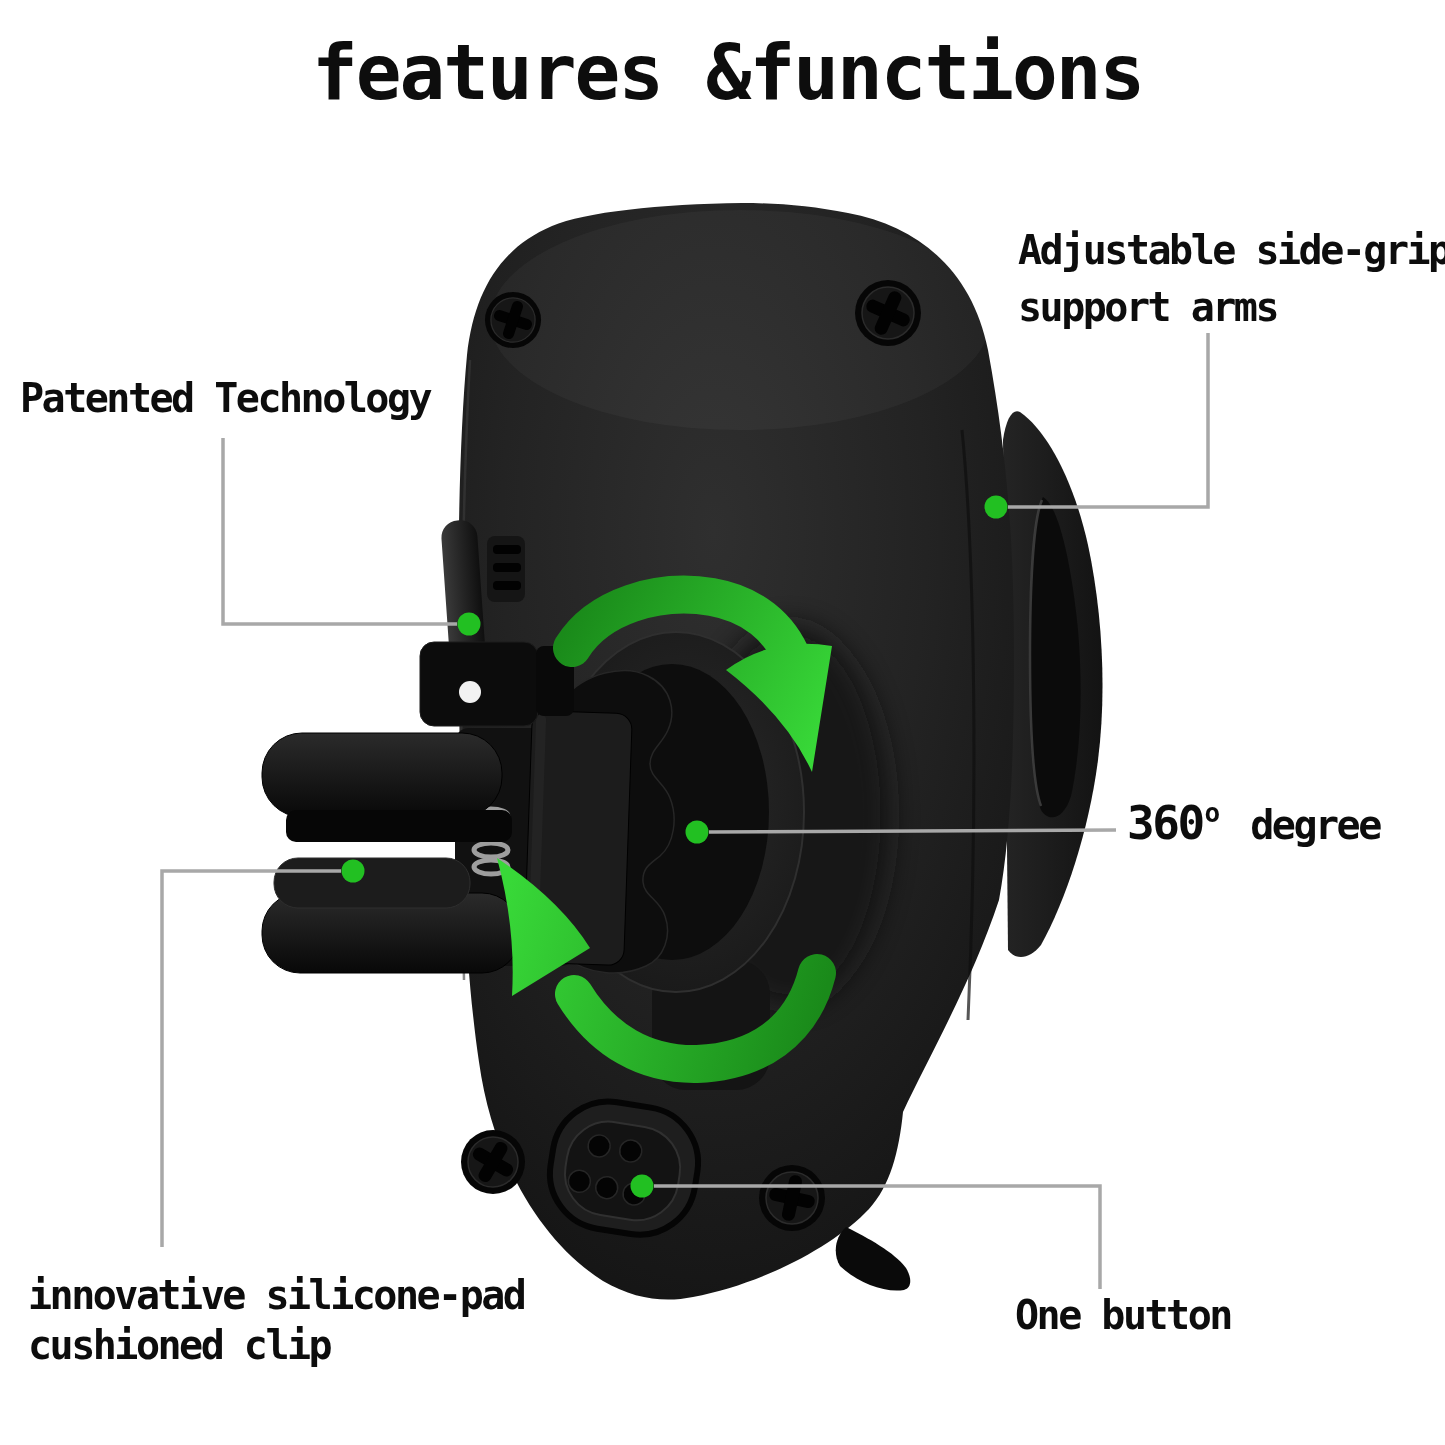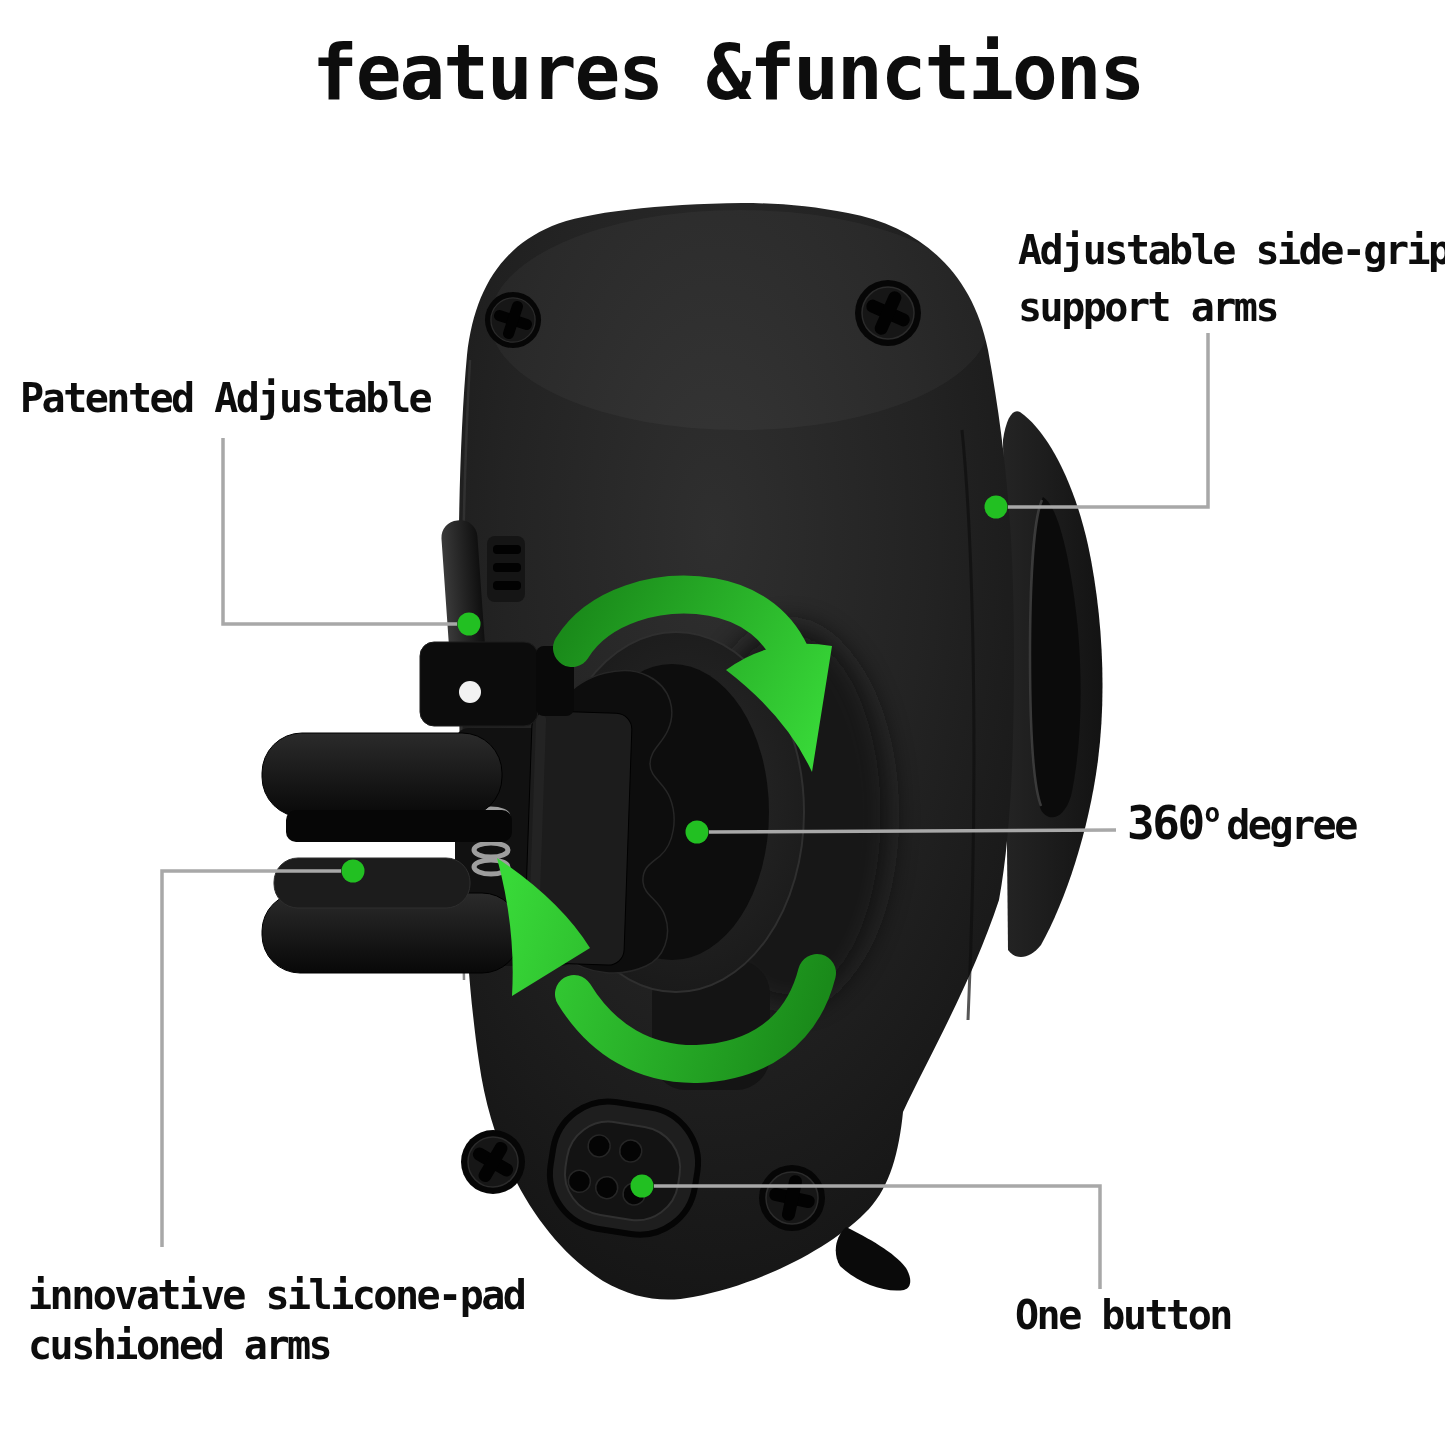--- a/index.html
+++ b/index.html
@@ -12,21 +12,21 @@
     position:absolute;left:312px;top:28px;
     font-size:76px;font-weight:700;letter-spacing:-2px;color:#0d0d0d;white-space:nowrap;
   }
   .callout{
     position:absolute;color:#0d0d0d;font-weight:700;white-space:nowrap;
     font-size:40px;letter-spacing:-2.5px;line-height:50px;
   }
   .callout.lh56{line-height:57px;}
   .callout .big{font-size:46px;text-align:center;}
   .callout .sup{font-size:26px;position:relative;top:-17px;margin-left:2px;letter-spacing:-1px;}
-  .callout .word-gap{margin-left:7px;}
+  .callout .word-gap{margin-left:31px;}
 </style>
 </head>
 <body>
 
 <div class="stage">
 
 <svg width="1445" height="1445" viewBox="0 0 1445 1445">
   <defs>
     <radialGradient id="bodyGrad" cx="0.46" cy="0.3" r="0.85">
       <stop offset="0" stop-color="#2f2f2f"></stop>
@@ -203,29 +203,29 @@
 </svg>
 
 <div class="page-title">features &amp;functions</div>
 
 <div class="callout lh56" style="left:1018px;top:222px">
   <div>Adjustable side-grip</div>
   <div>support arms</div>
 </div>
 
 <div class="callout" style="left:20px;top:373px">
-  <div>Patented Adjustable</div>
+  <div>Patented Technology</div>
 </div>
 
 <div class="callout" style="left:1127px;top:798px">
   <div><span class="big">360</span><span class="sup">o</span><span class="word-gap">degree</span></div>
 </div>
 
 <div class="callout" style="left:28px;top:1270px">
   <div>innovative silicone-pad</div>
-  <div>cushioned arms</div>
+  <div>cushioned clip</div>
 </div>
 
 <div class="callout" style="left:1015px;top:1290px">
   <div>One button</div>
 </div>
 
 </div>
 
 </body></html>

